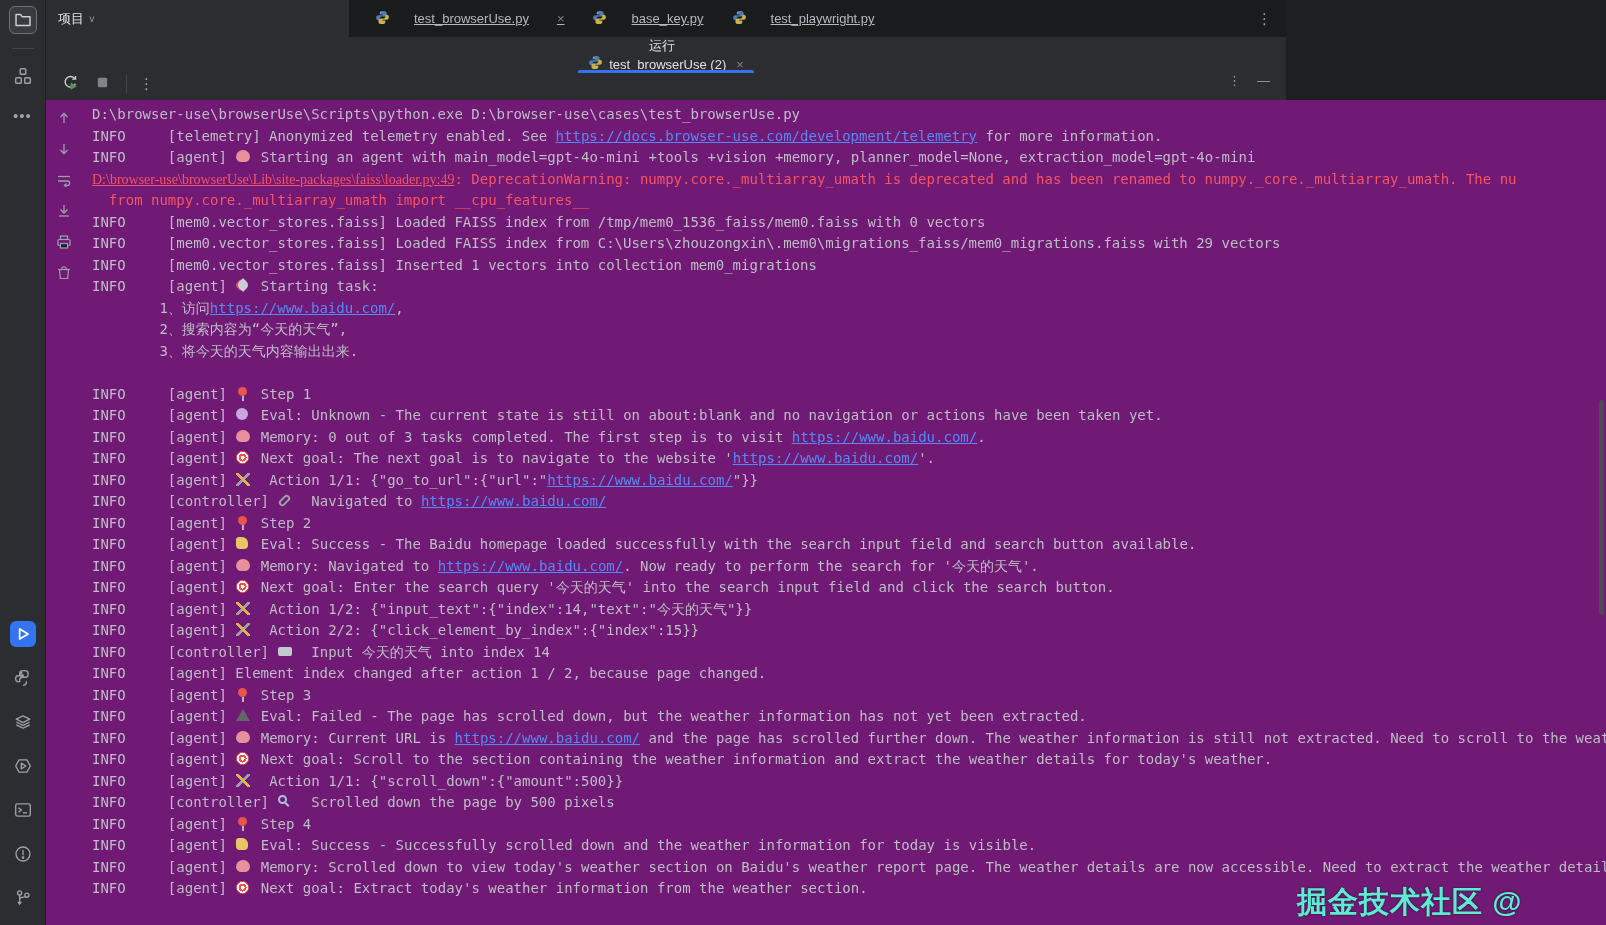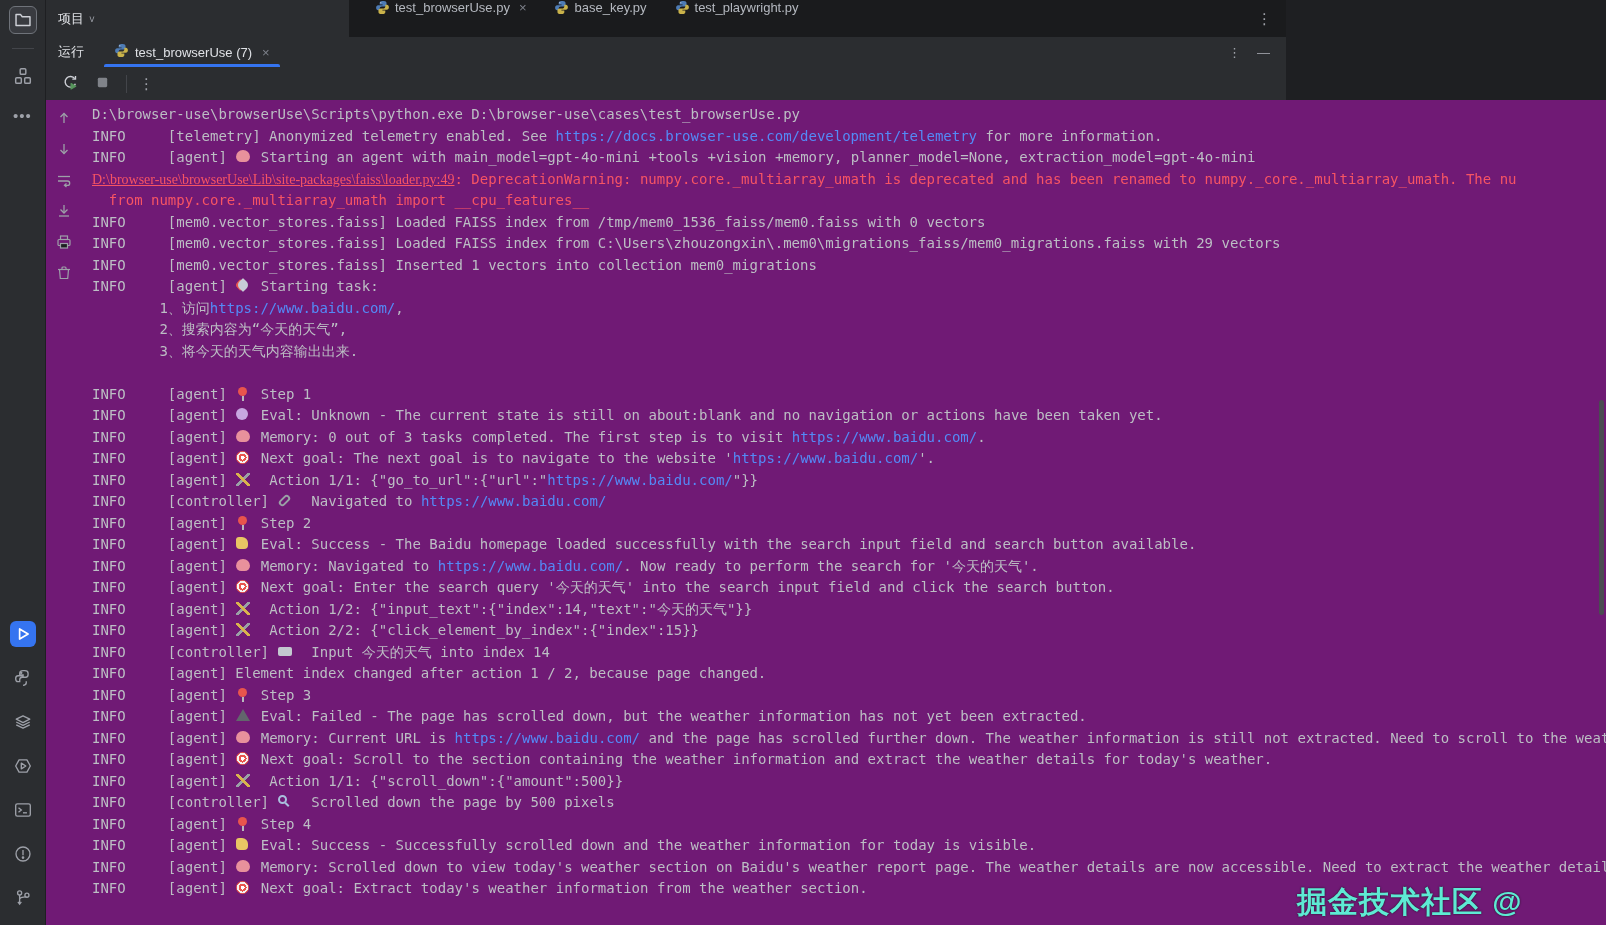--- a/index.html
+++ b/index.html
@@ -16,43 +16,43 @@
   .stripe svg{display:block;}
   .divider-h{width:22px;height:1px;background:#43454a;}
   .dots{color:#9da0a8;font-size:15px;letter-spacing:1px;line-height:10px;}
   
   .main{position:absolute;left:46px;top:0;width:1240px;height:925px;}
   
   .row1{height:37px;display:flex;}
   .project-header{width:291px;background:#2b2d30;display:flex;align-items:center;padding-left:12px;gap:5px;color:#dfe1e5;}
   .chev{color:#9da0a8;font-size:10px;margin-top:2px;}
   .editor-tabs{flex:1;background:#1a1b1d;display:flex;align-items:center;padding-left:12px;}
-  .etab{display:flex;gap:5px;padding:0 14px;height:37px;color:#b4b8bf;}
+  .etab{display:flex;align-items:center;gap:24px;padding:0 14px;height:37px;color:#b4b8bf;text-decoration:underline;}
   .etab .x{color:#7e828b;font-size:13px;margin-left:4px;}
   .tabbar-kebab{margin-left:auto;margin-right:14px;color:#9da0a8;font-size:15px;}
   
-  .row2{height:30px;background:#2b2d30;display:flex;align-items:center;position:relative;}
+  .row2{height:30px;background:#2b2d30;display:flex;align-items:center;position:relative;flex-direction:column;}
   .run-label{color:#dfe1e5;margin-left:12px;margin-right:20px;}
   .rtab{display:flex;align-items:center;gap:6px;height:30px;padding:0 10px;position:relative;color:#dfe1e5;}
   .rtab .x{color:#7e828b;font-size:13px;margin-left:4px;}
   .rtab .underline{position:absolute;left:0;right:0;bottom:0;height:3px;background:#3574f0;border-radius:2px 2px 0 0;}
   .row2-right{margin-left:auto;display:flex;align-items:center;gap:16px;margin-right:16px;color:#9da0a8;}
   
   .row3{height:33px;background:#2b2d30;display:flex;align-items:center;gap:8px;padding-left:12px;border-bottom:1px solid #1a1b1d;}
   .tbtn{width:24px;height:24px;display:flex;align-items:center;justify-content:center;border-radius:4px;}
   .vsep{width:1px;height:18px;background:#43454a;margin:0 4px;}
   .kebab{color:#9da0a8;font-size:15px;}
   
   .console{position:absolute;left:0;top:100px;width:1560px;height:825px;background:#701a75;display:flex;}
   .console-toolbar{width:36px;display:flex;flex-direction:column;align-items:center;padding-top:10px;gap:12px;flex:none;}
   .console-output{flex:1;overflow:hidden;padding:4px 0 0 10px;
      font-family:"DejaVu Sans Mono","Liberation Mono",monospace;font-size:14px;line-height:21.5px;
      white-space:pre;color:#bcbec4;}
   .cline{height:21.5px;}
-  .link{color:#548af7;}
+  .link{color:#548af7;text-decoration:underline;}
   .err{color:#f75464;}
   .errlink{color:#f75464;text-decoration:underline;font-family:Liberation Serif, serif;}
   
   .emo{display:inline-block;width:17px;height:14px;vertical-align:-2px;position:relative;}
   .emo::before{content:"";position:absolute;left:1px;top:0;}
   .emo-brain::before{width:14px;height:12px;background:#e8919c;border-radius:8px 8px 6px 6px;}
   .emo-rocket::before{width:10px;height:10px;left:3px;top:1px;background:#c7ccd6;transform:rotate(45deg);border-radius:1px 5px 1px 5px;box-shadow:-2px 2px 0 -1px #e8554d;}
   .emo-pin::before{width:9px;height:9px;left:3px;background:#e8554d;border-radius:50%;}
   .emo-pin::after{content:"";position:absolute;left:7px;top:9px;width:2px;height:5px;background:#b9b9bd;}
   .emo-shrug::before{width:12px;height:12px;background:#c7a7e0;border-radius:50%;}
@@ -208,21 +208,21 @@
     <div class="row2">
       <span class="run-label">运行</span>
       <div class="rtab">
         <span>
           <svg width="15" height="15" viewBox="0 0 16 16">
               <path d="M7.9 1c-1.9 0-2.9.8-2.9 2.2v1.6h3.1v.7H3.4C2 5.5 1.2 6.6 1.2 8.2c0 1.6.8 2.7 2.2 2.7h1.6V9.2c0-1.3 1-2.2 2.4-2.2h2.9c1.2 0 2-.8 2-2V3.2C12.3 1.8 11.2 1 9.4 1z" fill="#4e7cb5"></path>
               <path d="M8.1 15c1.9 0 2.9-.8 2.9-2.2v-1.6H7.9v-.7h4.7c1.4 0 2.2-1.1 2.2-2.7 0-1.6-.8-2.7-2.2-2.7H11v1.7c0 1.3-1 2.2-2.4 2.2H5.7c-1.2 0-2 .8-2 2v1.8C3.7 14.2 4.8 15 6.6 15z" fill="#c9b24a"></path>
               <circle cx="6.2" cy="2.9" r="0.6" fill="#e8e8e8"></circle>
             </svg>
         </span>
-        <span>test_browserUse (7)</span>
+        <span>test_browserUse (2)</span>
         <span class="x">×</span>
         <span class="underline"></span>
       </div>
       <div class="row2-right">
         <span>⋮</span>
         <span>—</span>
       </div>
     </div>
 
     <div class="row3">

